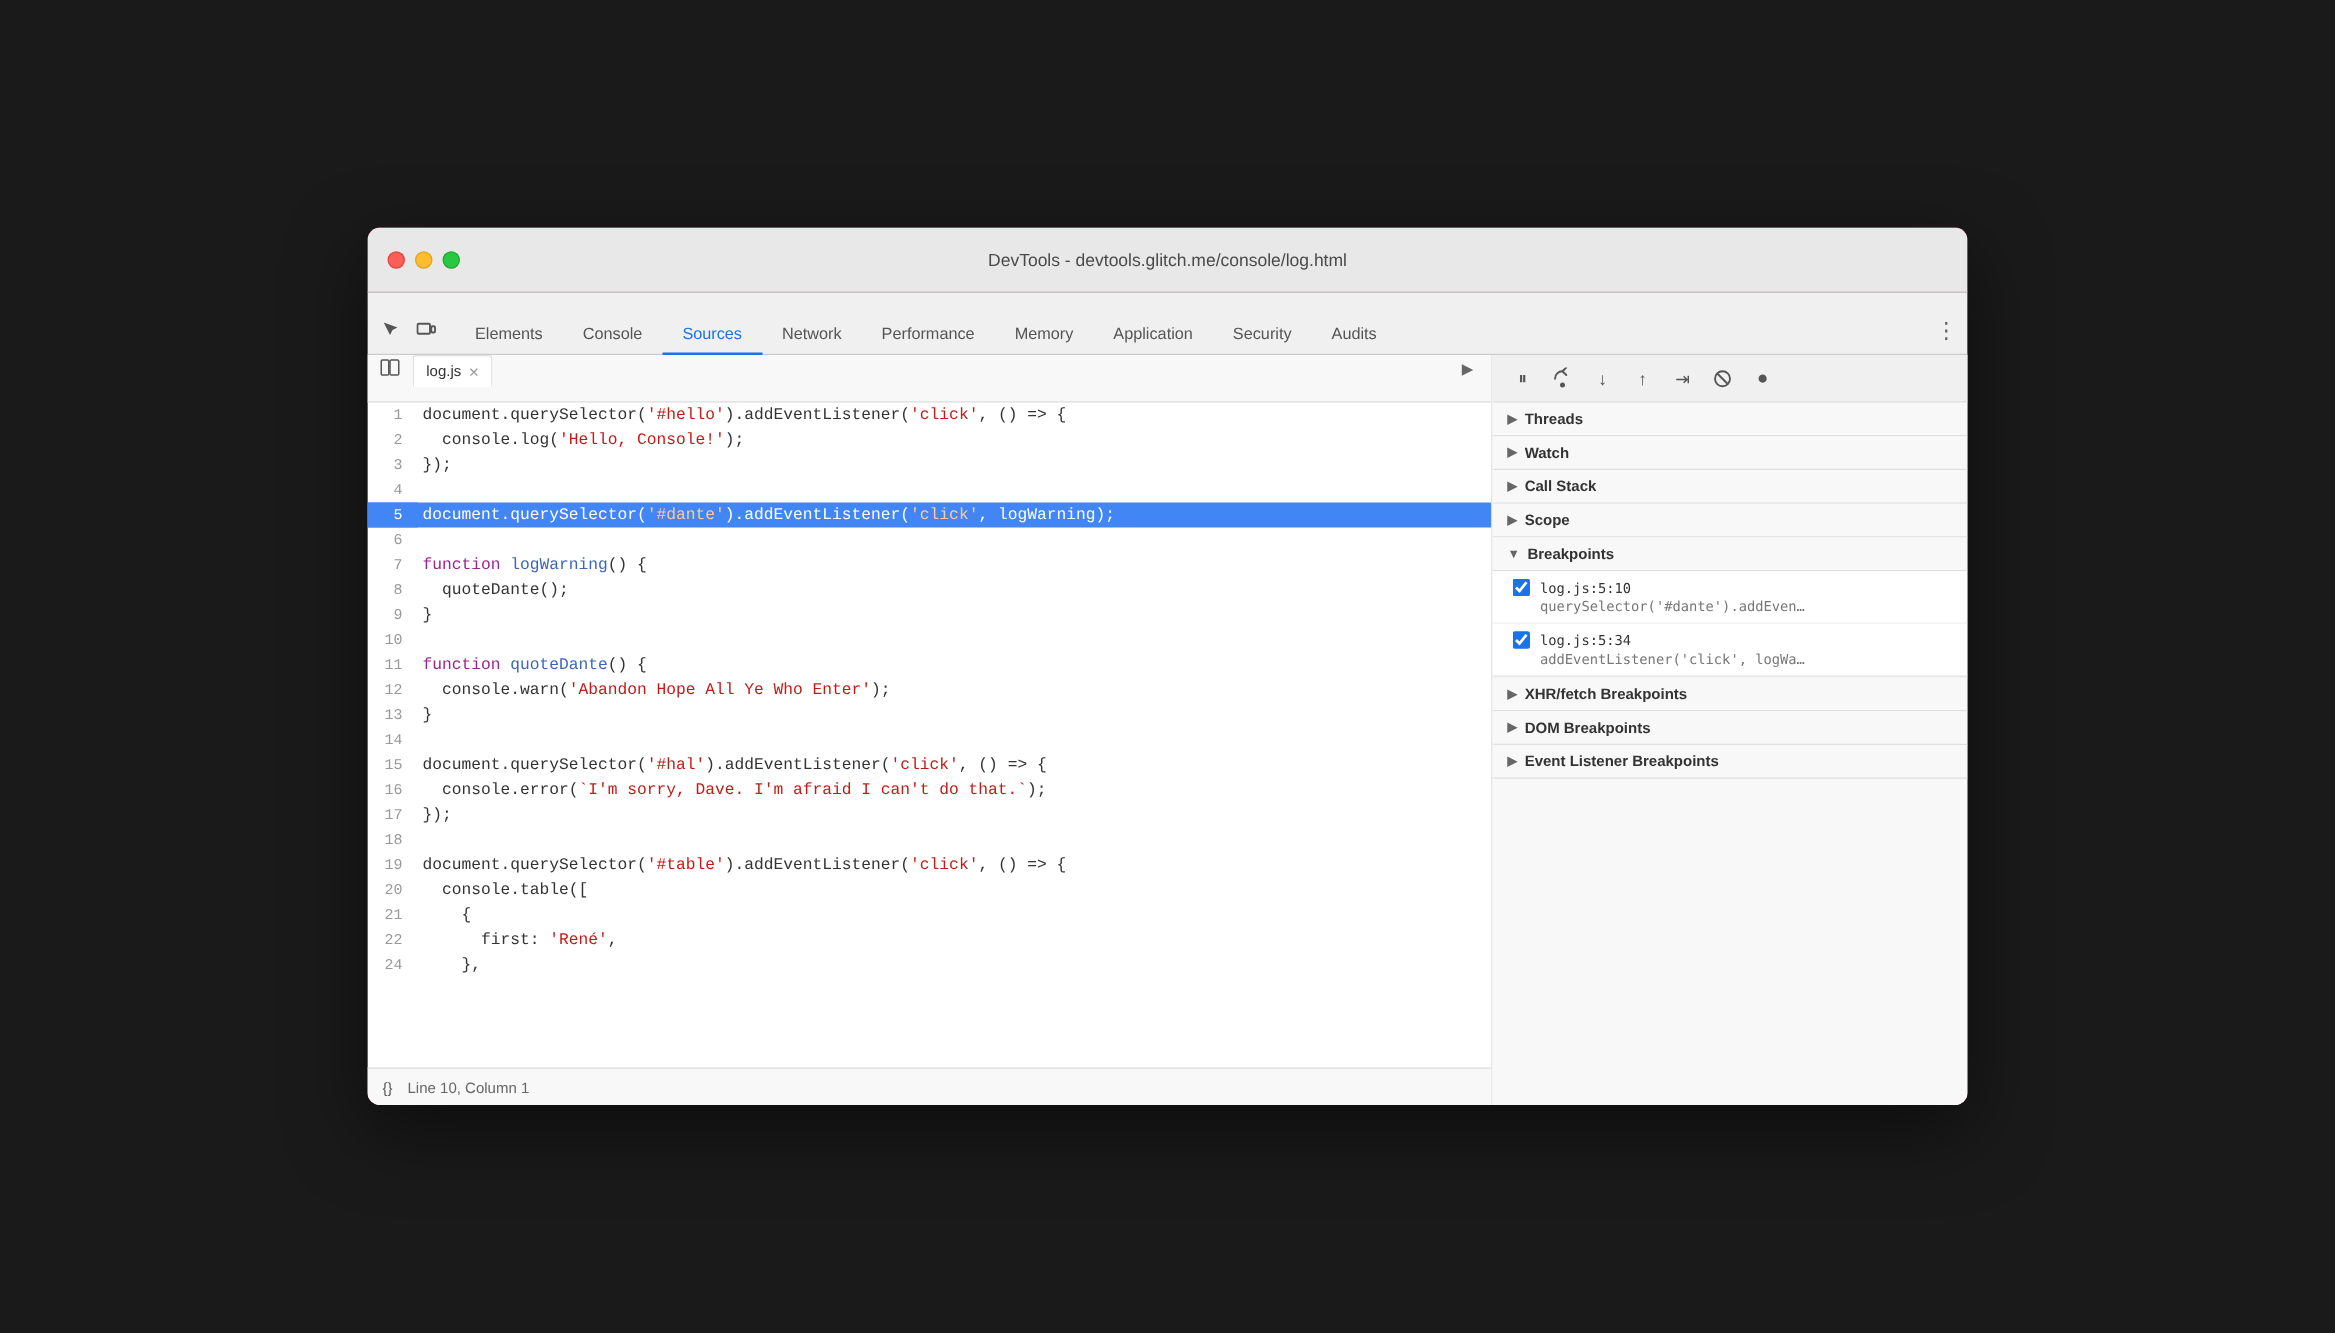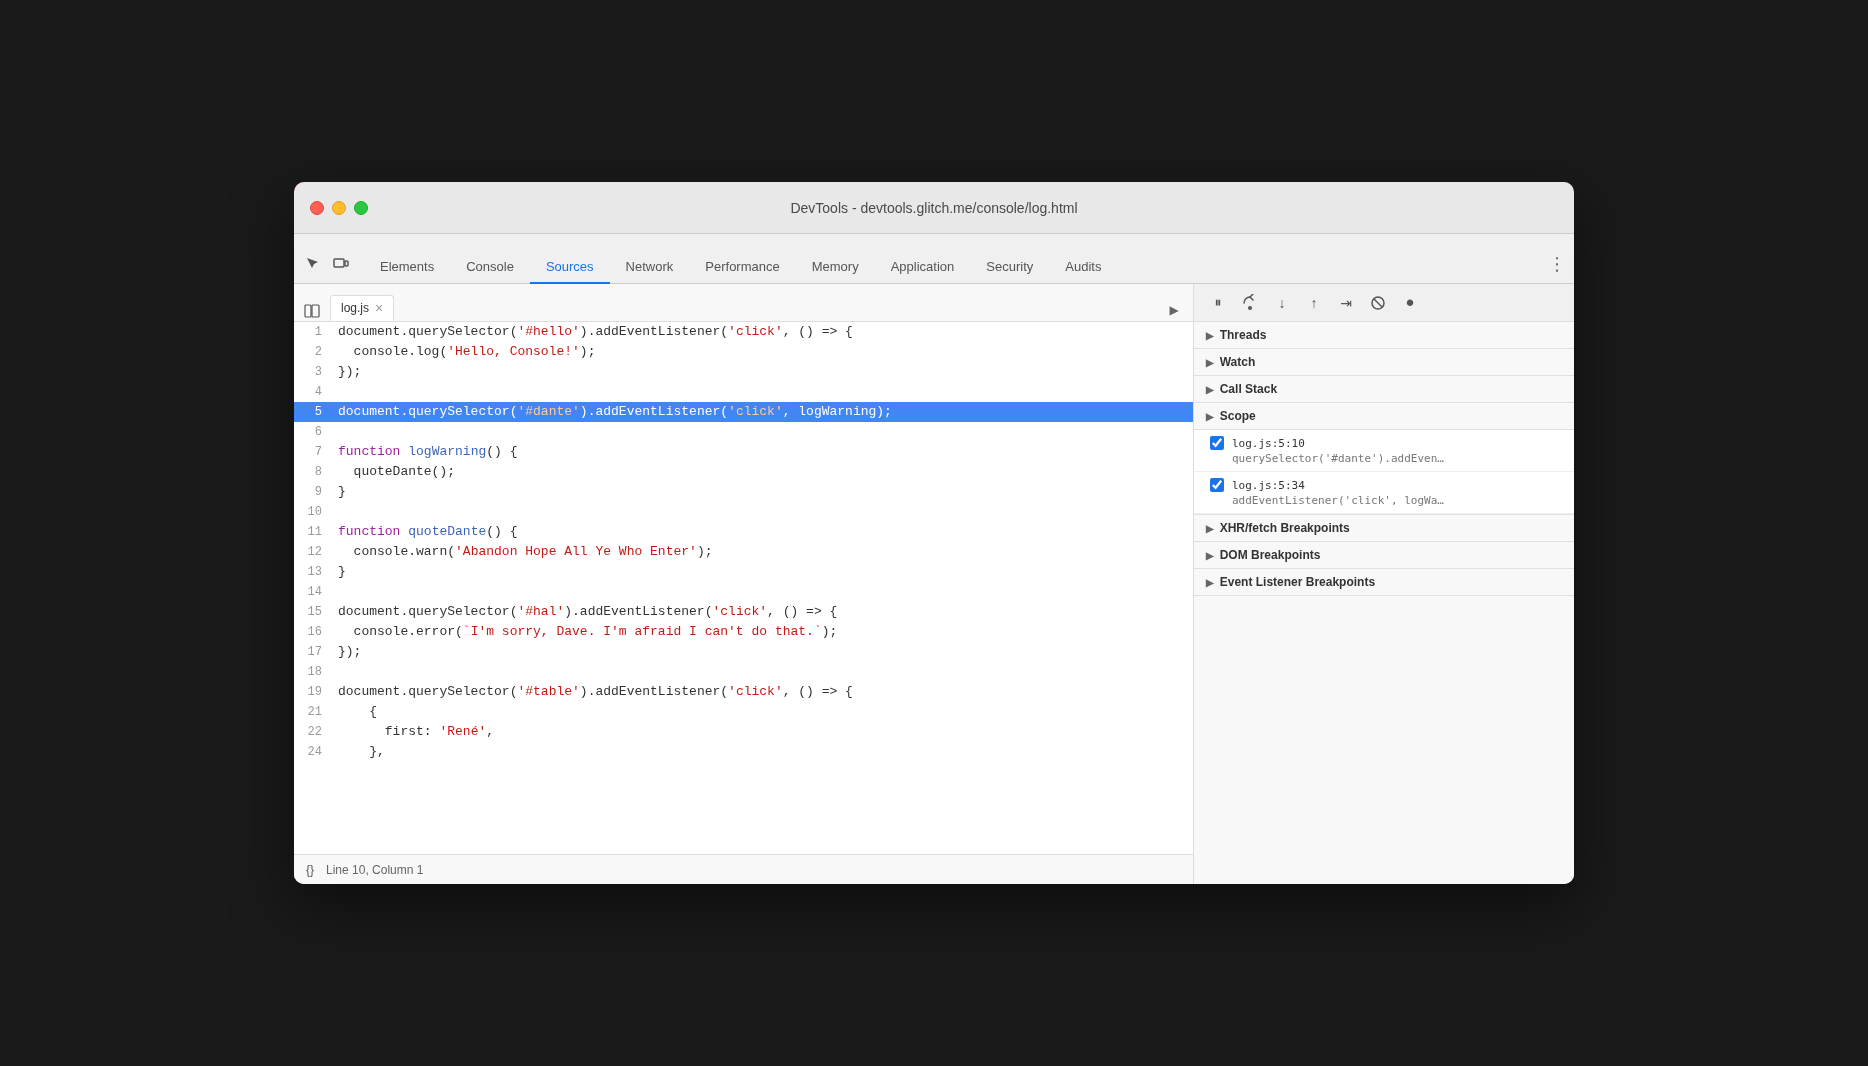--- a/index.html
+++ b/index.html
@@ -104,21 +104,21 @@
     }
     
     .editor-panel {
       flex: 1;
       display: flex;
       flex-direction: column;
       border-right: 1px solid #ddd;
     }
     .editor-tabs {
       display: flex;
-      align-items: flex-end;
+      align-items: flex-start;
       background: #f8f8f8;
       border-bottom: 1px solid #ddd;
       height: 38px;
       padding: 0 8px;
     }
     .editor-tab-icon {
       width: 20px;
       height: 20px;
       display: flex;
       align-items: center;
@@ -440,20 +440,24 @@
         </div>
         <div class="code-line">
           <span class="line-number">18</span>
           <span class="line-content"></span>
         </div>
         <div class="code-line">
           <span class="line-number">19</span>
           <span class="line-content">document.querySelector(<span class="str">'#table'</span>).addEventListener(<span class="str">'click'</span>, () =&gt; {</span>
         </div>
         <div class="code-line">
+          <span class="line-number">20</span>
+          <span class="line-content">  console.table([</span>
+        </div>
+        <div class="code-line">
           <span class="line-number">21</span>
           <span class="line-content">    {</span>
         </div>
         <div class="code-line">
           <span class="line-number">22</span>
           <span class="line-content">      first: <span class="str">'René'</span>,</span>
         </div>
         <div class="code-line">
           <span class="line-number">24</span>
           <span class="line-content">    },</span>
@@ -507,20 +511,24 @@
         <div class="section-header">
           <span class="section-arrow closed"></span>
           <span>Call Stack</span>
         </div>
 
         <div class="section-header">
           <span class="section-arrow closed"></span>
           <span>Scope</span>
         </div>
 
+        <div class="section-header">
+          <span class="section-arrow open"></span>
+          <span>Breakpoints</span>
+        </div>
 
         <div class="section-content">
           <div class="breakpoint-item">
             <div class="bp-header">
               <input type="checkbox" class="bp-checkbox" checked="" style="">
               <span class="bp-location">log.js:5:10</span>
             </div>
             <div class="bp-code">querySelector('#dante').addEven…</div>
           </div>
           <div class="breakpoint-item">

